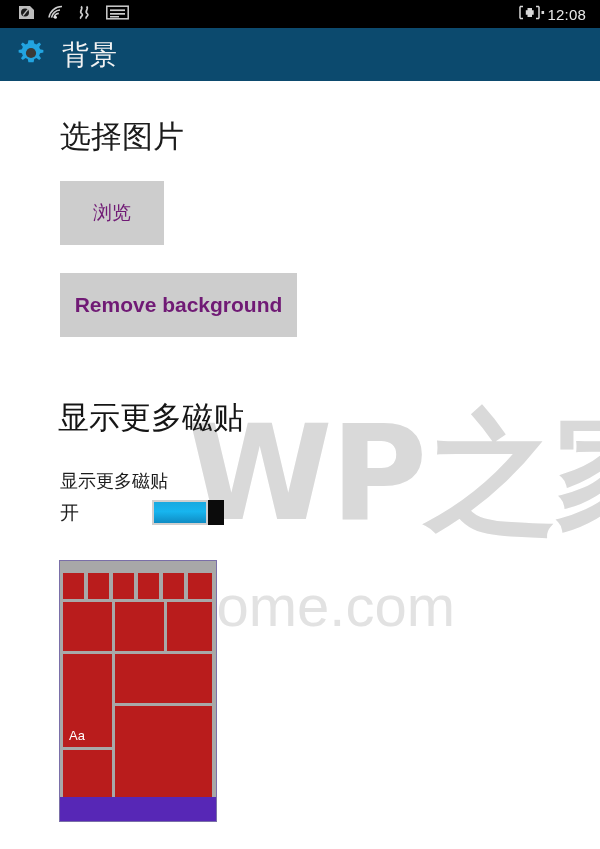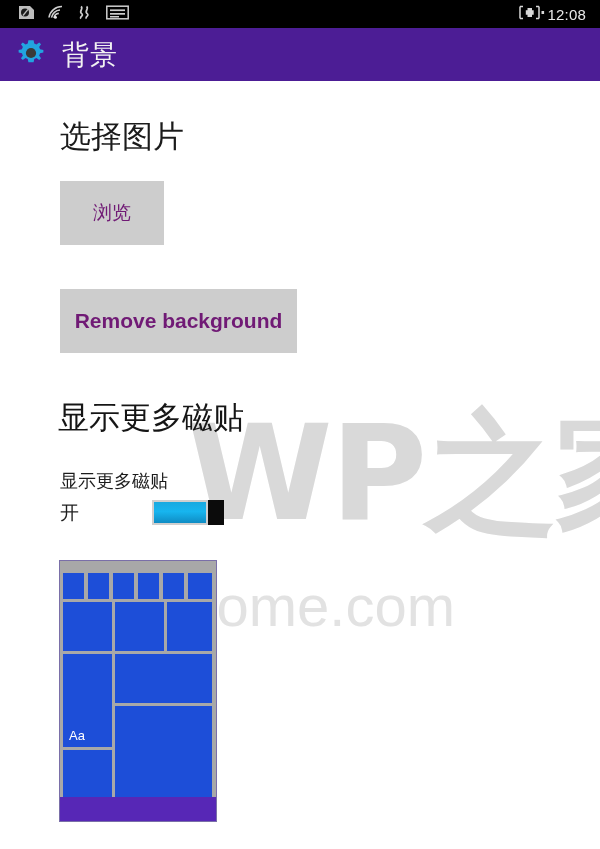--- a/index.html
+++ b/index.html
@@ -45,21 +45,21 @@
     letter-spacing: 0.2px;
     font-family: "Liberation Sans", sans-serif;
   }
 
   
   #app-header {
     position: absolute;
     left: 0; top: 28px;
     width: 600px;
     height: 53px;
-    background: #4c1d95;
+    background: #0c4a6e;
     display: flex;
     align-items: center;
     box-sizing: border-box;
     padding-left: 16px;
   }
   #gear-icon { display: block; margin-right: 16px; }
   #app-title {
     color: #f2f2f2;
     font-size: 27px;
     font-family: "DejaVu Sans", "Liberation Sans", sans-serif;
@@ -131,21 +131,21 @@
     justify-content: center;
     box-sizing: border-box;
   }
   #browse-button {
     left: 16px; top: 100px;
     width: 104px; height: 64px;
     font-size: 19px;
     font-family: "DejaVu Sans", "Liberation Sans", sans-serif;
   }
   #remove-background-button {
-    left: 16px; top: 208px;
+    left: 16px; top: 192px;
     width: 237px; height: 64px;
     font-size: 21px;
     font-weight: bold;
   }
 
   #section-tiles-title {
     position: absolute;
     left: 14px; top: 321px;
     font-size: 31px;
     color: #151515;
@@ -199,21 +199,21 @@
   #start-preview {
     position: absolute;
     left: 15px; top: 479px;
     width: 158px; height: 262px;
     background: #a8a8a8;
     border: 1px solid #7a6fa8;
     box-sizing: border-box;
   }
   .tile {
     position: absolute;
-    background: #1d4ed8;
+    background: #b91c1c;
   }
   #preview-bottom-bar {
     position: absolute;
     left: 0; bottom: 0;
     width: 100%;
     height: 24px;
     background: #5727b6;
   }
   #tile-aa-label {
     position: absolute;

